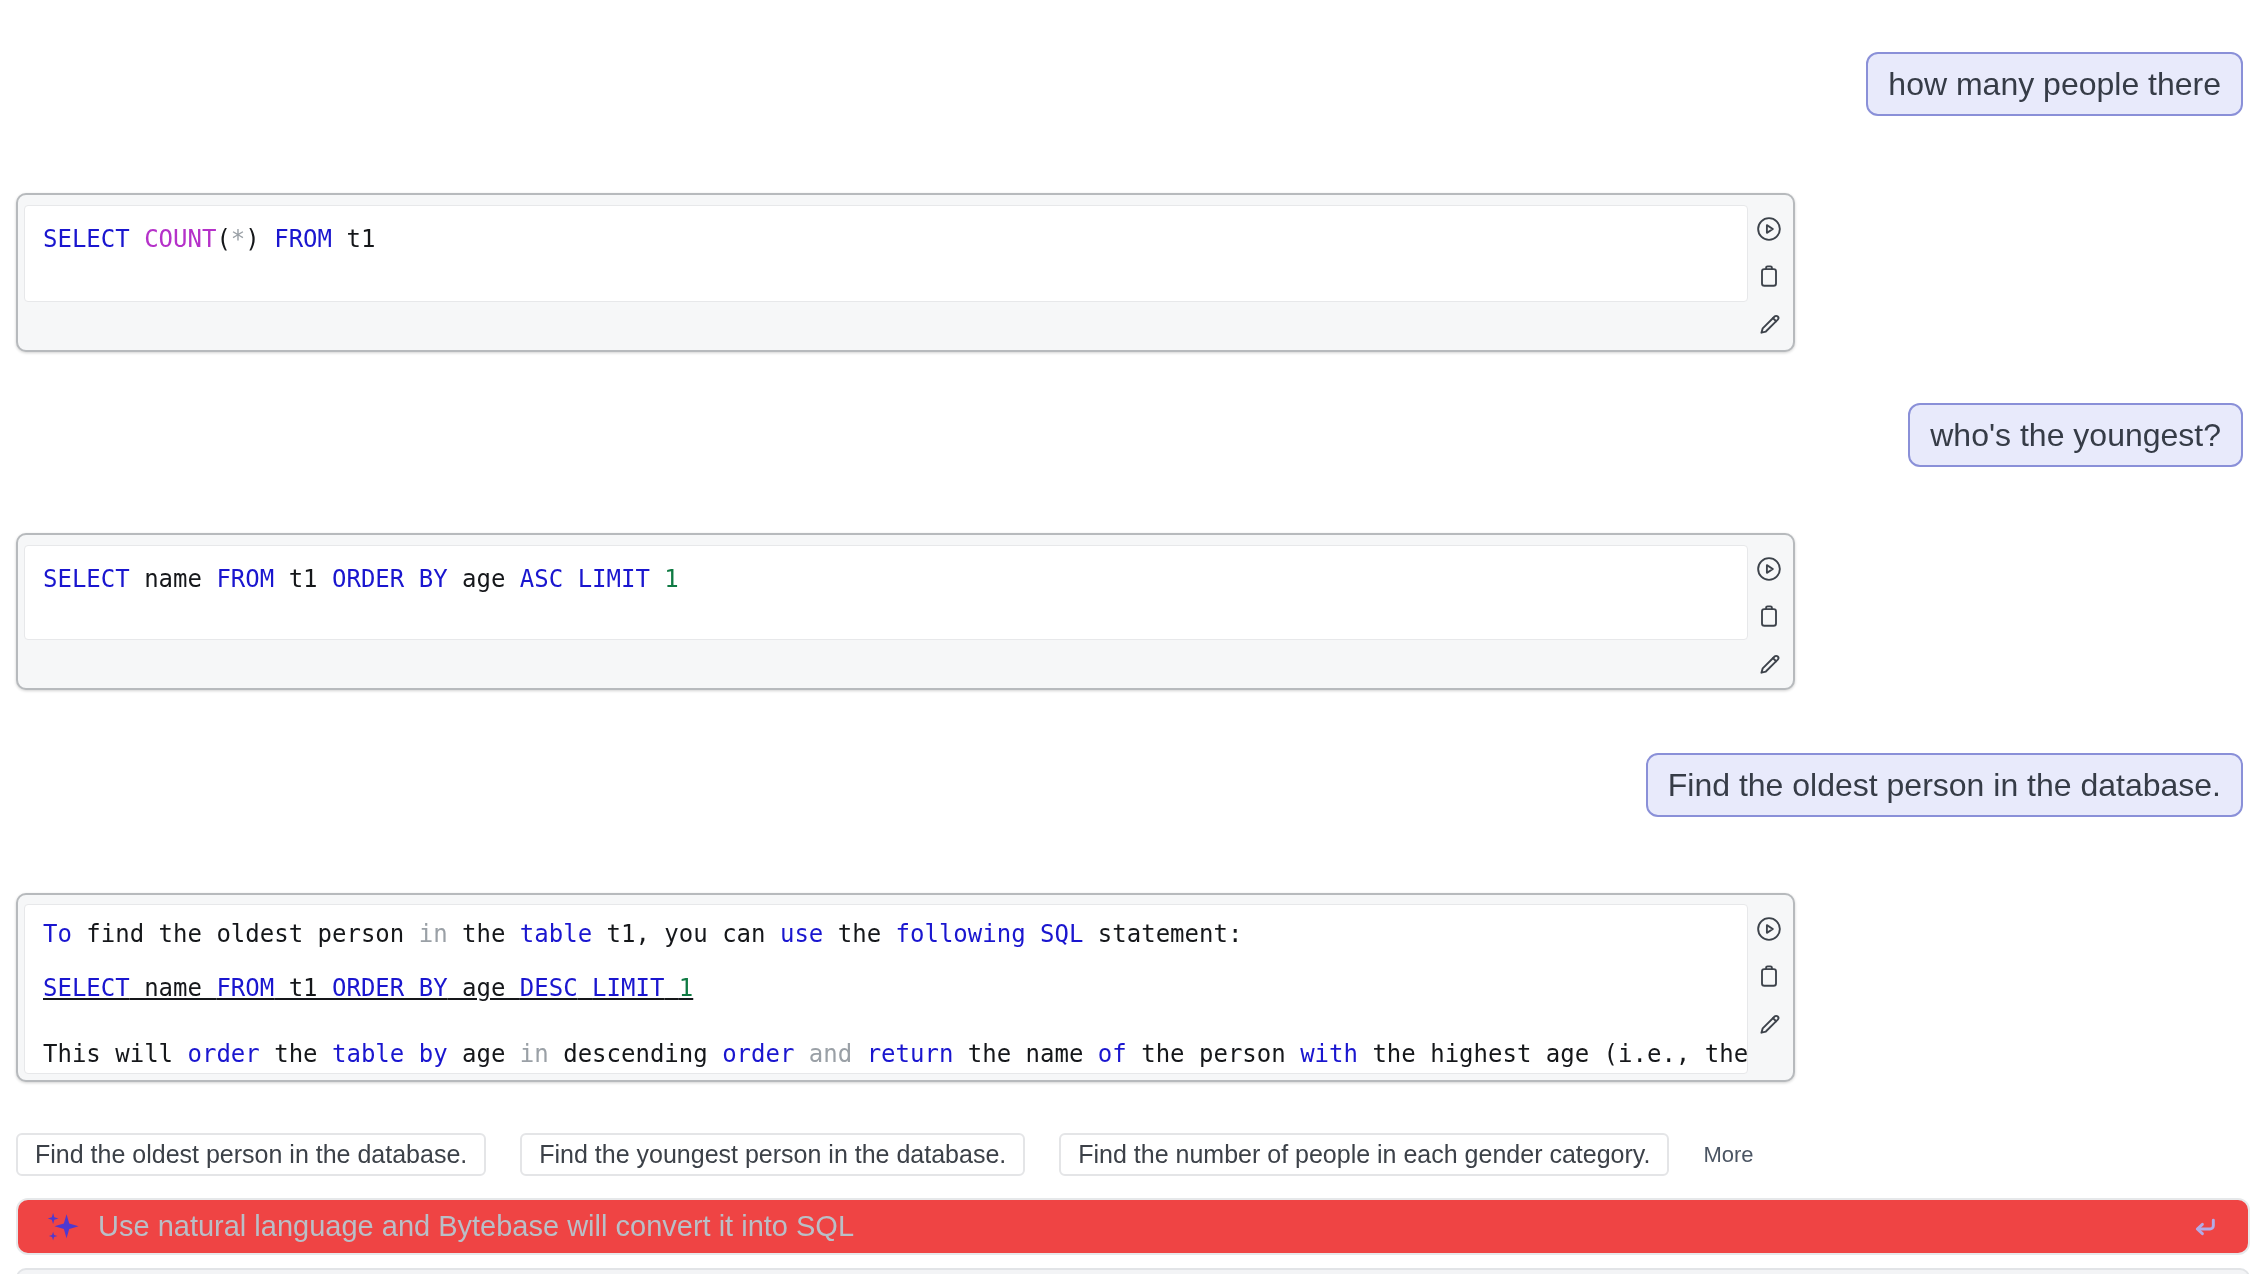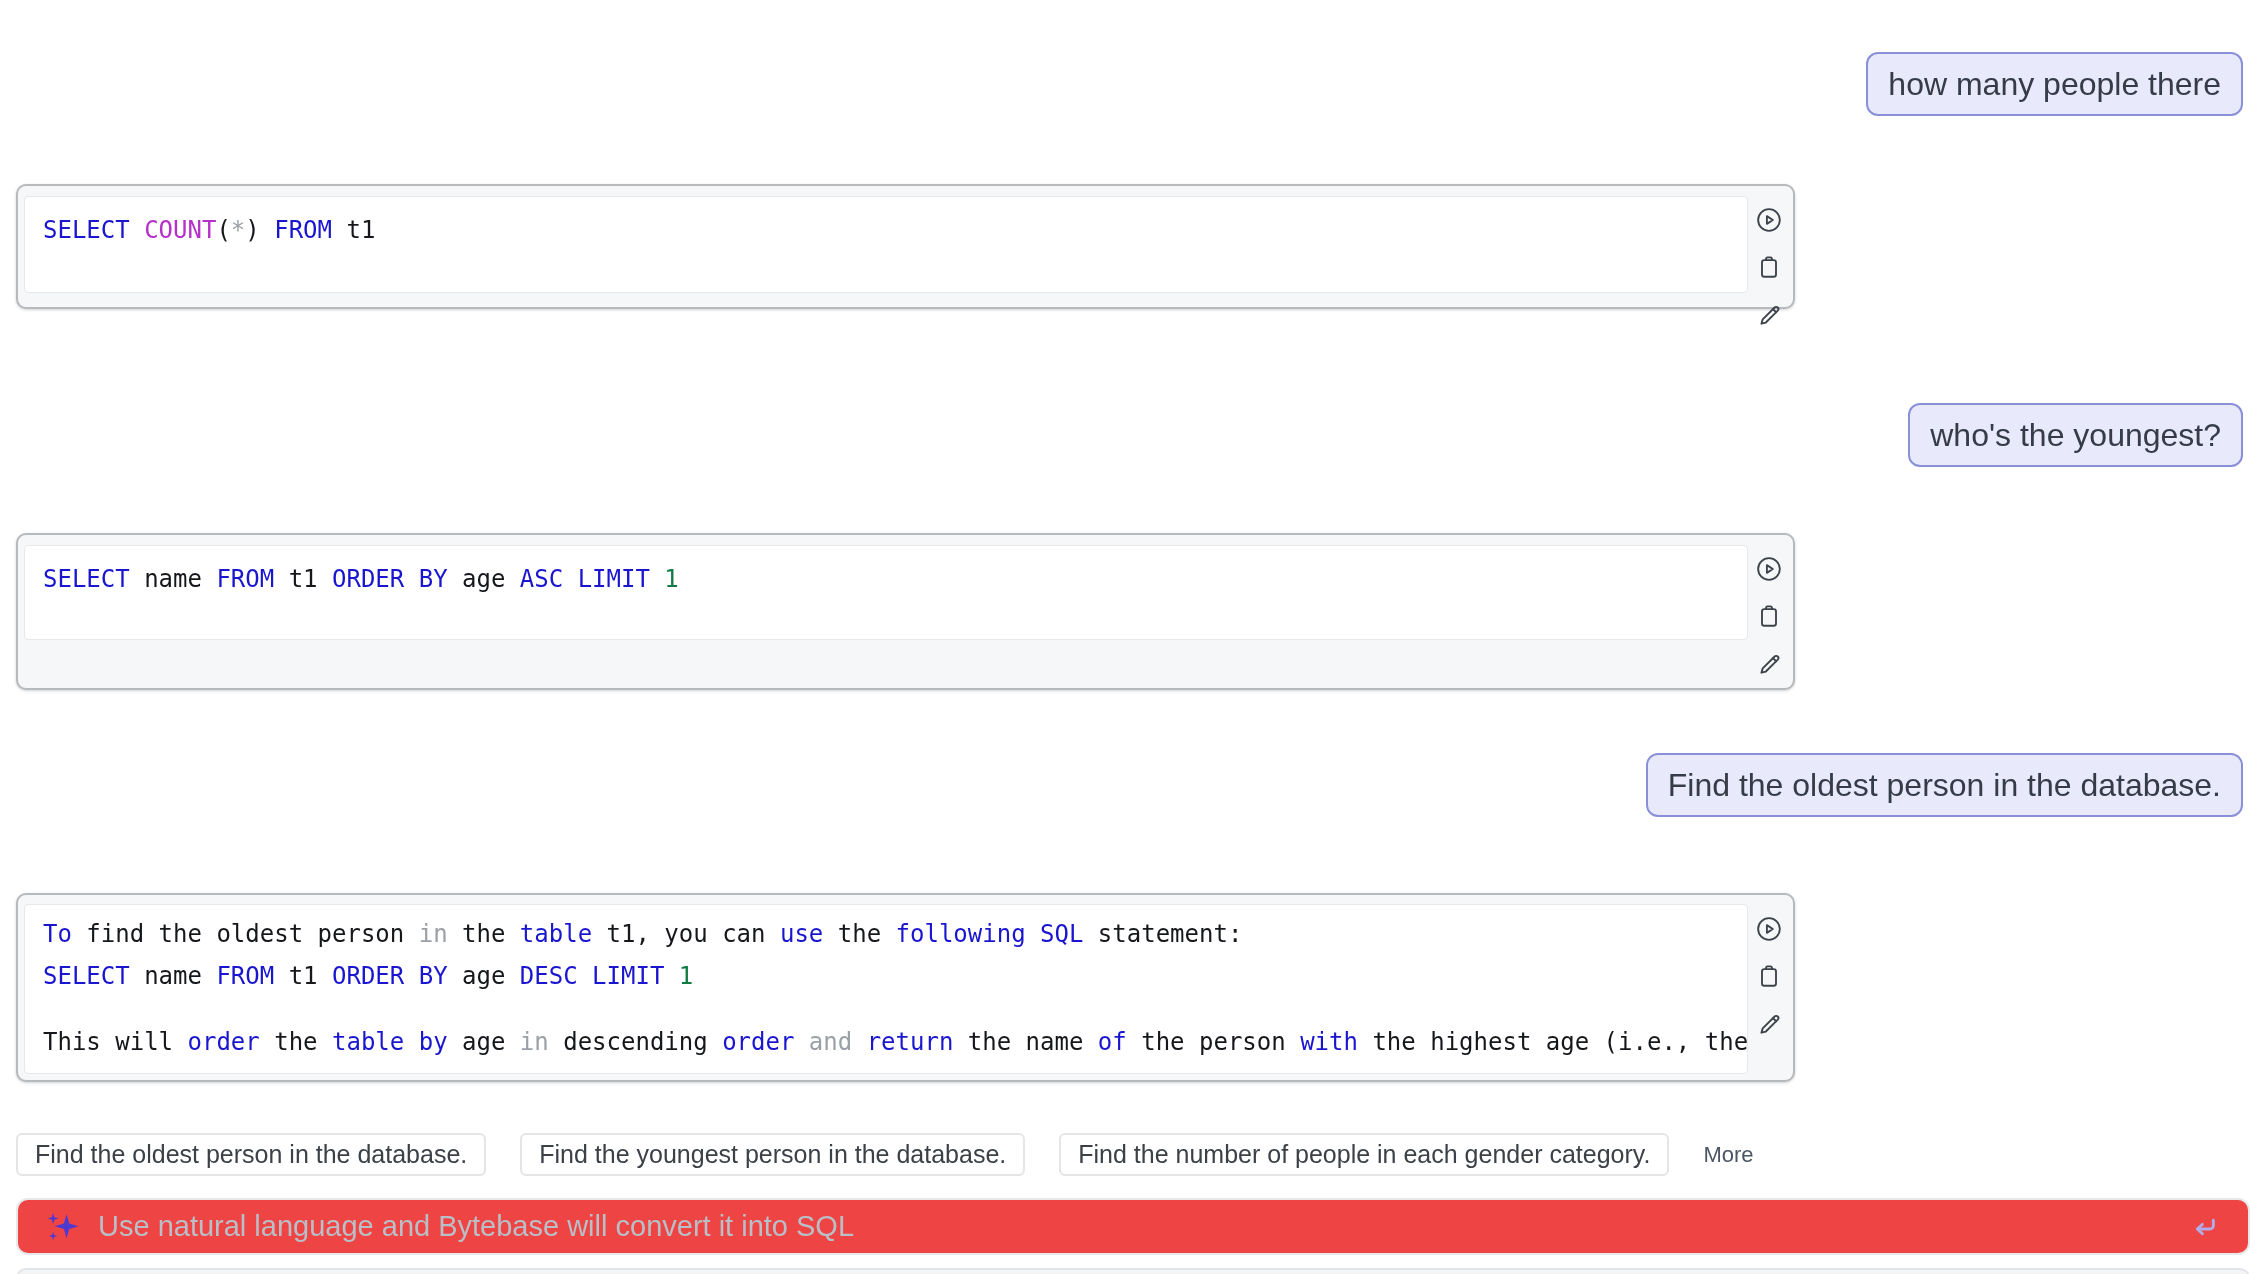--- a/index.html
+++ b/index.html
@@ -51,21 +51,21 @@
   .bottomsliver{position:absolute;left:16px;top:1268px;width:2234px;height:20px;box-sizing:border-box;
                 background:#f3f4f6;border:2px solid #e2e4e7;border-radius:10px 10px 0 0;}
 </style>
 </head>
 <body>
 
 <div class="screen">
 
   <div class="bubble" style="top:52px;">how many people there</div>
 
-  <div class="sqlblock" style="top:184px;height:125px;text-decoration:underline;">
+  <div class="sqlblock" style="top:193px;height:159px;text-decoration:underline;">
     <div class="editor" style="top:10px;height:95px;">
       <div class="codeline" style="padding-top:18px;"><span class="tk-kw">SELECT</span><span> </span><span class="tk-fn">COUNT</span><span>(</span><span class="tk-dim">*</span><span>) </span><span class="tk-kw">FROM</span><span> t1</span></div>
     </div>
     <div class="iconcol">
       <button class="iconbtn">
         <svg viewBox="0 0 24 24">
           <circle cx="12" cy="12" r="9.3"></circle>
             <path d="M10.2 8.7 L15.3 12 L10.2 15.3 Z"></path>
         </svg>
       </button>
@@ -110,21 +110,21 @@
         </svg>
       </button>
     </div>
   </div>
 
   <div class="bubble" style="top:753px;">Find the oldest person in the database.</div>
 
   <div class="sqlblock" style="top:893px;height:189px;">
     <div class="editor" style="top:9px;height:168px;">
       <div class="codeline" style="padding-top:14px;"><span class="tk-kw">To</span><span> find the oldest person </span><span class="tk-dim">in</span><span> the </span><span class="tk-kw">table</span><span> t1, you can </span><span class="tk-kw">use</span><span> the </span><span class="tk-kw">following</span><span> </span><span class="tk-kw">SQL</span><span> statement:</span></div>
-      <div class="codeline" style="margin-top:12px;"><span class="tk-kw">SELECT</span><span> name </span><span class="tk-kw">FROM</span><span> t1 </span><span class="tk-kw">ORDER BY</span><span> age </span><span class="tk-kw">DESC</span><span> </span><span class="tk-kw">LIMIT</span><span> </span><span class="tk-num">1</span></div>
+      <div class="codeline" style="margin-top:24px;text-decoration:underline;"><span class="tk-kw">SELECT</span><span> name </span><span class="tk-kw">FROM</span><span> t1 </span><span class="tk-kw">ORDER BY</span><span> age </span><span class="tk-kw">DESC</span><span> </span><span class="tk-kw">LIMIT</span><span> </span><span class="tk-num">1</span></div>
       <div class="codeline" style="margin-top:36px;"><span>This will </span><span class="tk-kw">order</span><span> the </span><span class="tk-kw">table by</span><span> age </span><span class="tk-dim">in</span><span> descending </span><span class="tk-kw">order</span><span> </span><span class="tk-dim">and</span><span> </span><span class="tk-kw">return</span><span> the name </span><span class="tk-kw">of</span><span> the person </span><span class="tk-kw">with</span><span> the highest age (i.e., the</span></div>
     </div>
     <div class="iconcol">
       <button class="iconbtn">
         <svg viewBox="0 0 24 24">
           <circle cx="12" cy="12" r="9.3"></circle>
             <path d="M10.2 8.7 L15.3 12 L10.2 15.3 Z"></path>
         </svg>
       </button>
       <button class="iconbtn">

